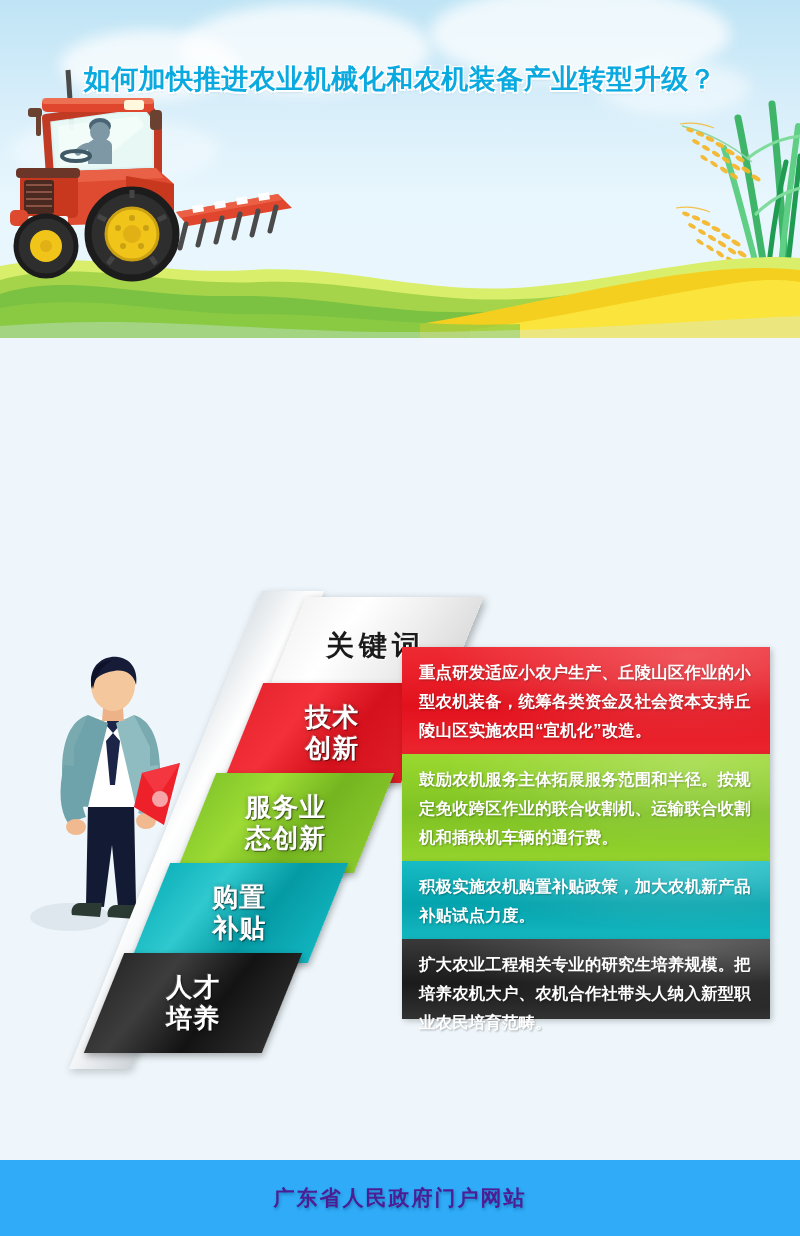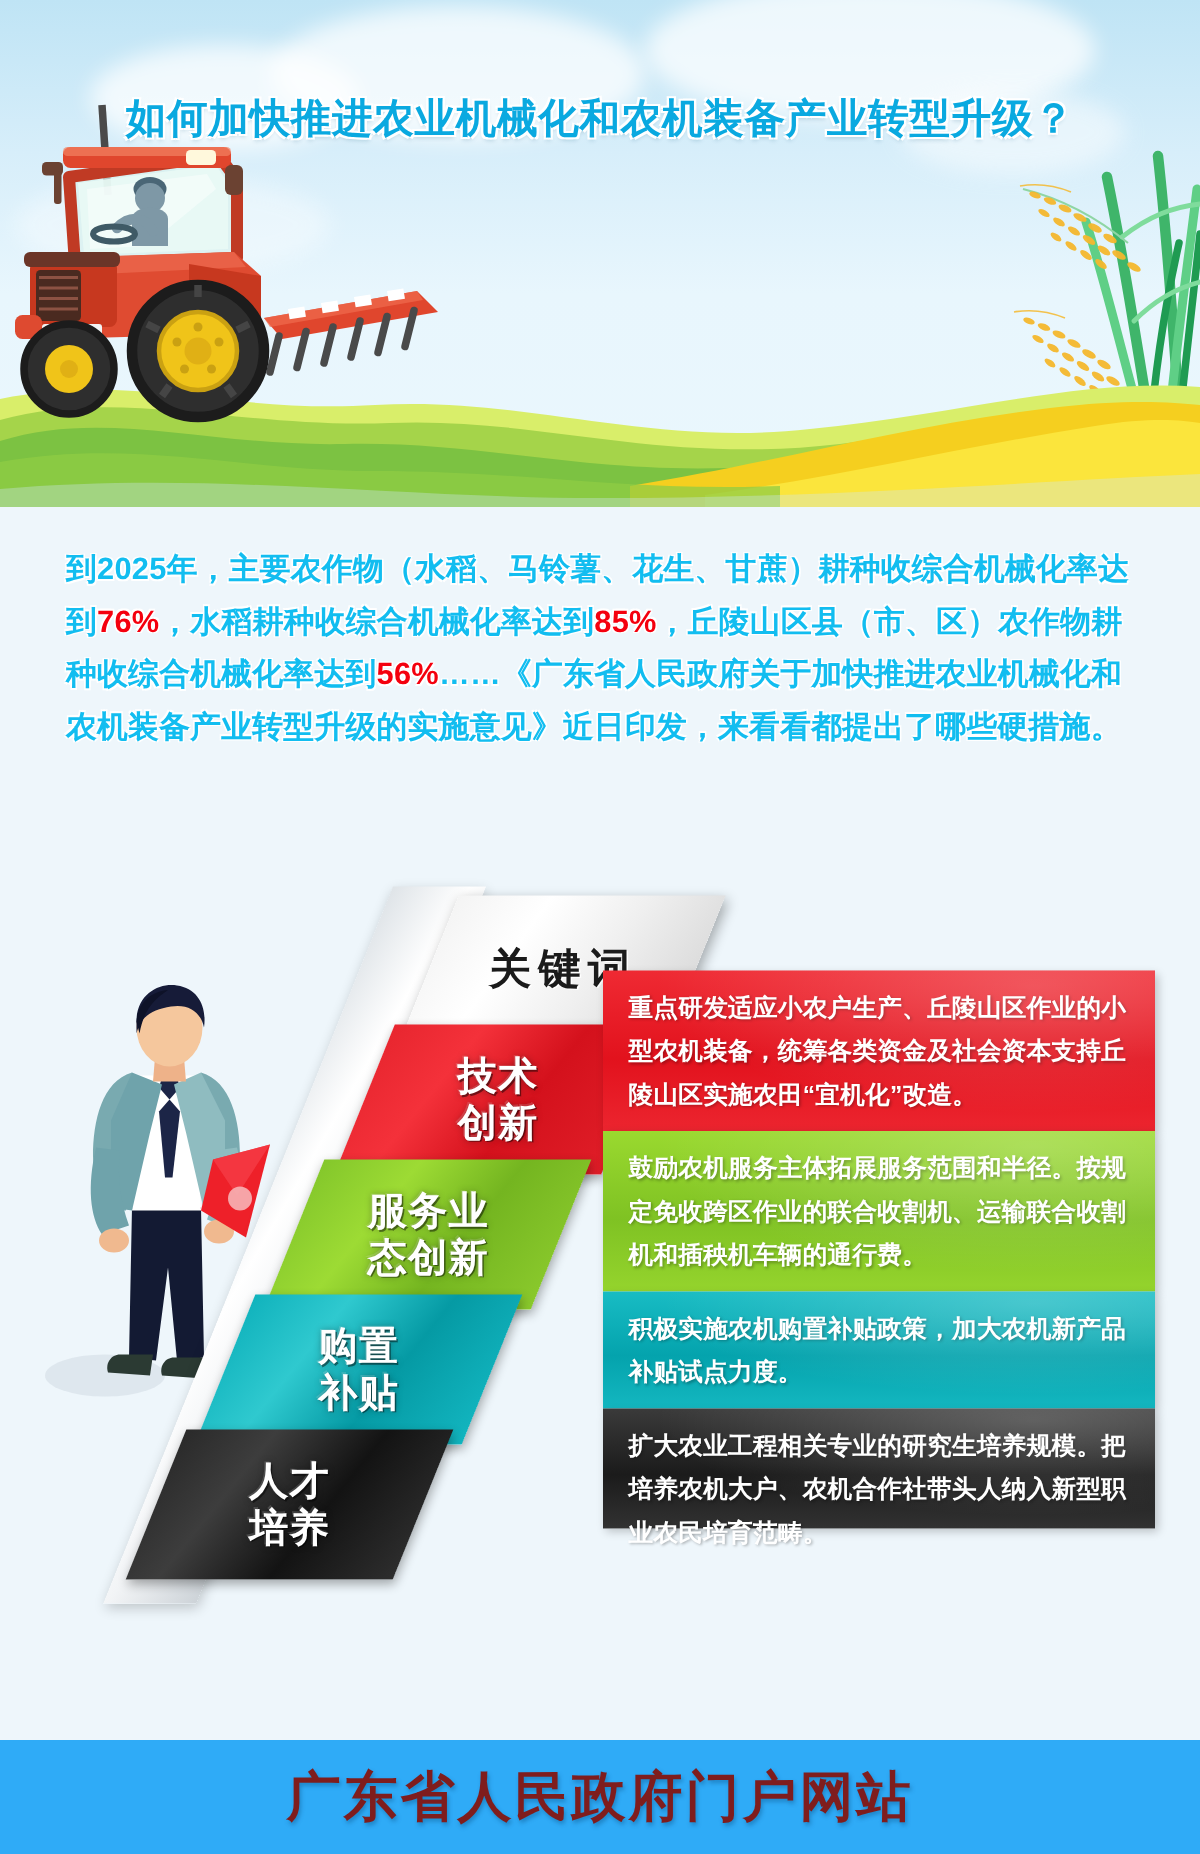--- a/index.html
+++ b/index.html
@@ -137,21 +137,21 @@
     pointer-events:none;
   }
 
   
   .footer{
     position:absolute; left:0; bottom:0; width:800px; height:76px;
     background:#2fabf7;
     display:flex; align-items:center; justify-content:center;
   }
   .footer .txt{
-    color:#7f1d1d; font-size:36px; font-weight:bold; letter-spacing:2px;
+    color:#4c1d95; font-size:21px; font-weight:bold; letter-spacing:2px;
     text-shadow:1px 2px 3px rgba(0,60,110,.35);
   }
 </style>
 </head>
 <body>
 
 <div class="page">
 
   <div class="header">
     <div class="cloud c1"></div>
@@ -306,23 +306,20 @@
       <circle cx="40" cy="190" r="30" fill="none" stroke="#1c1c1c" stroke-width="5"></circle>
       <circle cx="40" cy="190" r="16" fill="#f0c419"></circle>
       <circle cx="40" cy="190" r="6" fill="#e0b015"></circle>
     </svg>
 
     <div class="banner-title">
       <span class="ln">如何加快推进农业机械化和农机装备产业转型升级？</span>
     </div>
   </div>
 
-  <p class="intro">
-    <span>到2025年，主要农作物（水稻、马铃薯、花生、甘蔗）耕种收综合机械化率达到</span><span class="hl">76%</span><span>，水稻耕种收综合机械化率达到</span><span class="hl">85%</span><span>，丘陵山区县（市、区）农作物耕种收综合机械化率达到</span><span class="hl">56%</span><span>……《广东省人民政府关于加快推进农业机械化和农机装备产业转型升级的实施意见》近日印发，来看看都提出了哪些硬措施。</span>
-  </p>
 
   <div class="pyramid">
 
     <svg class="person" viewBox="0 0 180 330">
       <ellipse cx="40" cy="262" rx="40" ry="14" fill="#d6dfe6" opacity=".65"></ellipse>
       <ellipse cx="103" cy="128" rx="26" ry="16" fill="#e6eef3" opacity=".5"></ellipse>
 
       <path d="M58 150 L104 150 L106 250 L88 252 L82 190 L74 252 L56 250 Z" fill="#131a33"></path>
 
       <path d="M50 248 C44 248 40 254 42 260 L70 262 L72 248 Z" fill="#2b3a33"></path>

